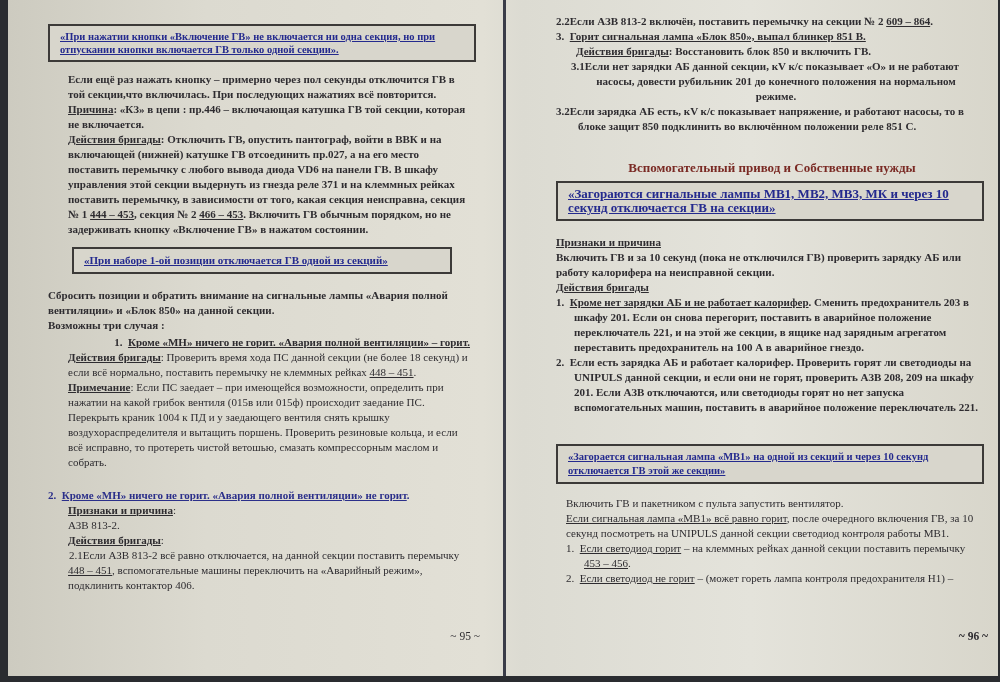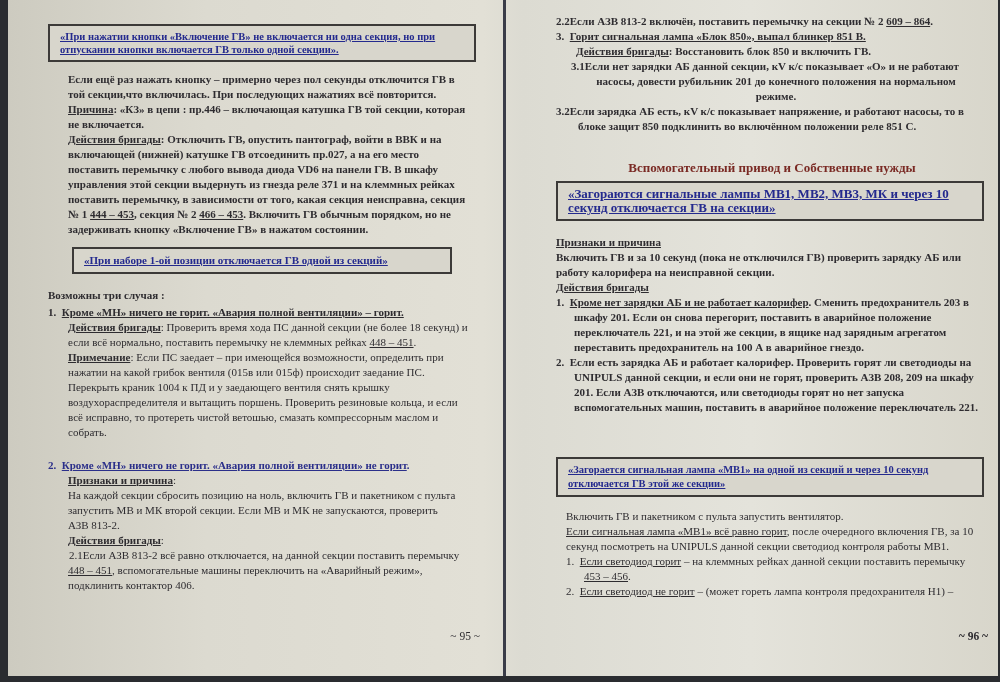--- a/index.html
+++ b/index.html
@@ -47,29 +47,29 @@
       <p class="p b">Если ещё раз нажать кнопку – примерно через пол секунды отключится ГВ в той секции,что включилась. При последующих нажатиях всё повторится.</p>
       <p class="p b"><span class="u">Причина</span><span>: «КЗ» в цепи : пр.446 – включающая катушка ГВ той секции, которая не включается.</span></p>
       <p class="p b"><span class="u">Действия бригады</span><span>: Отключить ГВ, опустить пантограф, войти в ВВК и на включающей (нижней) катушке ГВ отсоединить пр.027, а на его место поставить перемычку с любого вывода диода VD6 на панели ГВ.  В шкафу управления этой секции выдернуть из гнезда реле 371 и на клеммных рейках поставить перемычку, в зависимости от того, какая секция неисправна, секция № 1 </span><span class="u">444 – 453</span><span>, секция № 2 </span><span class="u">466 – 453</span><span>. Включить ГВ обычным порядком, но не задерживать кнопку «Включение ГВ» в нажатом состоянии.</span></p>
     </div>
 
     <div class="box" style="margin:10px 0 0 24px; width:356px;">
       <p class="p" style="font-size:11px;">«При наборе 1-ой позиции отключается ГВ одной из секций»</p>
     </div>
 
     <div style="margin-top:14px; padding-right:10px;">
+      <p class="p b">Сбросить позиции и обратить внимание на сигнальные лампы «Авария полной вентиляции» и «Блок 850» на данной секции.</p>
       <p class="p b">Возможны три случая :</p>
 
-      <p class="p hang b" style="margin-top:2px;"><span>1.</span>&nbsp;&nbsp;<span class="u">Кроме «МН» ничего не горит. «Авария полной вентиляции» – горит.</span></p>
+      <p class="p hang b" style="margin-top:2px;text-align:right;"><span>1.</span>&nbsp;&nbsp;<span class="u">Кроме «МН» ничего не горит. «Авария полной вентиляции» – горит.</span></p>
       <p class="p ind"><span class="u b">Действия бригады</span><span>: Проверить время хода ПС данной секции (не более 18 секунд) и если всё нормально, поставить перемычку не клеммных рейках </span><span class="u">448 – 451</span>.</p>
       <p class="p ind"><span class="u b">Примечание</span><span>: Если ПС заедает – при имеющейся возможности, определить при  нажатии на какой грибок вентиля (015в или 015ф) происходит заедание ПС. Перекрыть краник 1004 к ПД  и у заедающего вентиля снять крышку воздухораспределителя и вытащить поршень. Проверить резиновые кольца, и если всё исправно, то протереть чистой ветошью, смазать компрессорным маслом и собрать.</span></p>
 
       <p class="p hang b blue" style="margin-top:18px;"><span>2.</span>&nbsp;&nbsp;<span class="u">Кроме «МН» ничего не горит. «Авария полной вентиляции» не горит</span>.</p>
       <p class="p ind"><span class="u b">Признаки и причина</span>:</p>
-      <p class="p ind">На каждой секции сбросить позицию на ноль, включить ГВ и пакетником с пульта запустить  МВ и МК второй секции. Если МВ и МК не запускаются, проверить</p>
       <p class="p ind">АЗВ 813-2.</p>
       <p class="p ind"><span class="u b">Действия бригады</span>:</p>
       <p class="p hang" style="padding-left:20px; text-indent:-20px;margin-left:21px;"><span>2.1</span><span>Если АЗВ 813-2 всё равно отключается, на данной секции поставить перемычку</span></p>
       <p class="p ind"><span class="u">448 – 451</span><span>, вспомогательные машины переключить на «Аварийный режим», подклинить контактор 406.</span></p>
     </div>
 
     <div class="pagenum" style="top:630px;">~ 95 ~</div>
   </div>
 
   <div class="divider"></div>
@@ -90,21 +90,21 @@
     </div>
 
     <div style="margin-top:14px; padding-right:10px;">
       <p class="p b u">Признаки и причина</p>
       <p class="p b">Включить ГВ и за 10 секунд (пока не отключился ГВ) проверить зарядку АБ или работу калорифера на неисправной секции.</p>
       <p class="p b u">Действия бригады</p>
       <p class="p b hang"><span>1.</span>&nbsp;&nbsp;<span class="u">Кроме нет зарядки АБ и не работает калорифер</span><span>. Сменить предохранитель 203 в шкафу 201. Если он снова перегорит, поставить в аварийное положение переключатель 221, и на этой же секции, в ящике над зарядным агрегатом переставить предохранитель на 100 А в аварийное гнездо.</span></p>
       <p class="p b hang"><span>2.</span>&nbsp;&nbsp;<span>Если есть зарядка АБ и работает калорифер. Проверить горят ли светодиоды на UNIPULS данной секции, и если они не горят, проверить АЗВ 208, 209 на шкафу 201. Если АЗВ отключаются, или светодиоды горят но нет запуска вспомогательных  машин, поставить в аварийное положение переключатель 221.</span></p>
     </div>
 
-    <div class="box" style="margin-top:42px; width:404px;">
+    <div class="box" style="margin-top:29px; width:404px;">
       <p class="p" style="font-size:10.5px; line-height:14px;">«Загорается сигнальная лампа «МВ1» на одной из секций и через 10 секунд отключается ГВ этой же секции»</p>
     </div>
 
     <div style="margin-top:12px; padding-left:10px; padding-right:14px;">
       <p class="p">Включить ГВ и пакетником с пульта запустить вентилятор.</p>
       <p class="p"><span class="u">Если сигнальная лампа «МВ1» всё равно горит</span><span>, после очередного включения ГВ, за 10 секунд посмотреть на UNIPULS данной секции светодиод контроля работы МВ1.</span></p>
       <p class="p hang"><span>1.</span>&nbsp;&nbsp;<span class="u">Если светодиод горит</span><span> – на клеммных рейках данной секции поставить перемычку </span><span class="u">453 – 456</span>.</p>
       <p class="p hang"><span>2.</span>&nbsp;&nbsp;<span class="u">Если светодиод не горит</span><span> – (может гореть лампа контроля предохранителя Н1) –</span></p>
     </div>
 

